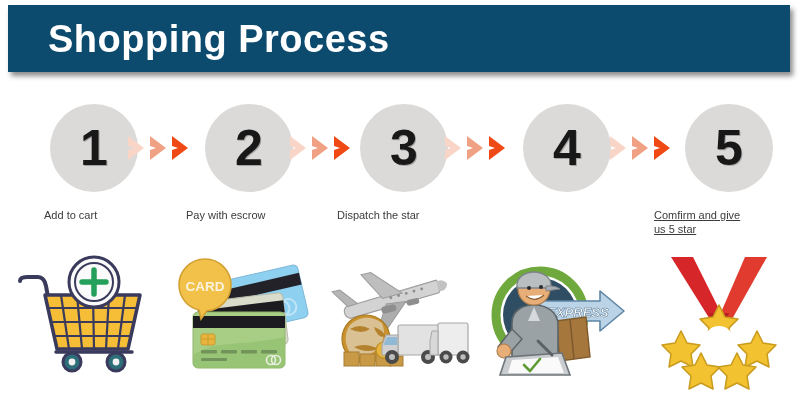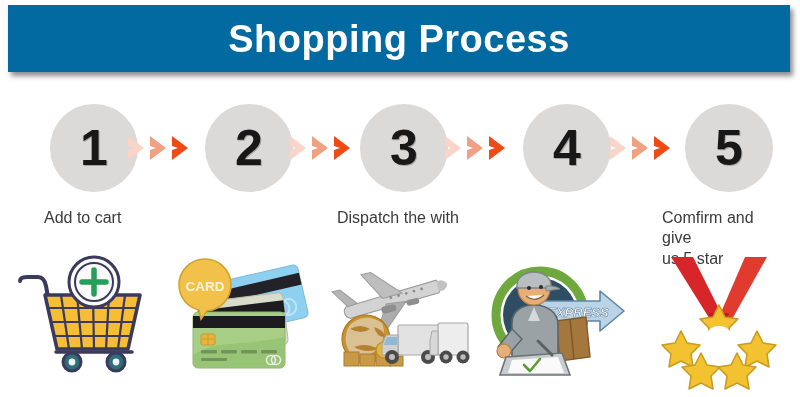--- a/index.html
+++ b/index.html
@@ -20,26 +20,26 @@
   .banner-wrap {
     position: absolute;
     left: 8px;
     top: 5px;
     width: 782px;
     height: 67px;
   }
   .banner {
     width: 100%;
     height: 100%;
-    background: #0369a1;
+    background: #0c4a6e;
     box-shadow: 3px 4px 5px rgba(0,0,0,0.45);
     display: flex;
     align-items: center;
-    justify-content: center;
     box-sizing: border-box;
+    padding-left: 40px;
   }
   .banner-title {
     color: #ffffff;
     font-size: 38px;
     font-weight: bold;
     letter-spacing: 0.5px;
     line-height: 1;
     white-space: nowrap;
     font-family: "Liberation Sans", sans-serif;
   }
@@ -89,31 +89,31 @@
     color: #191818;
     line-height: 1;
     font-family: "Liberation Sans", sans-serif;
     text-shadow: 1px 1px 0 rgba(0,0,0,0.25);
   }
 
   
   .step-label {
     position: absolute;
     top: 113px;
-    font-size: 16px;
+    font-size: 11px;
     color: #3b3b3b;
     line-height: 1.28;
     font-family: "Liberation Sans", sans-serif;
     white-space: pre-line;
   }
   .step-0 .step-label { left: 32px; }
   .step-1 .step-label { left: 21px; }
   .step-2 .step-label { left: 17px; }
   .step-3 .step-label { left: 18px; }
-  .step-4 .step-label { left: 17px; width: 118px; }
+  .step-4 .step-label { left: 9px; width: 118px; text-decoration: underline; }
 
   
   .step-art {
     position: absolute;
     top: 160px;
     width: 160px;
     height: 120px;
   }
 
   
@@ -189,20 +189,21 @@
       <path d="M2 8 L18 20 L2 32 L2 22 L8 20 L2 18 Z" fill="#F8D5C7"></path>
       <path d="M24 8 L40 20 L24 32 L24 22 L30 20 L24 18 Z" fill="#F0A183"></path>
       <path d="M46 8 L62 20 L46 32 L46 22 L52 20 L46 18 Z" fill="#EF4A16"></path>
     </svg>
   </div>
 
   <div class="step step-1">
     <div class="circle">
       <span class="circle-num">2</span>
     </div>
+    <div class="step-label">Pay with escrow</div>
     <div class="step-art">
       <svg width="160" height="120" viewBox="0 0 160 120">
 
         <g transform="rotate(-13 80 60)">
           <rect x="58" y="22" width="84" height="54" rx="5" fill="#8ED0F0" stroke="#7FB9D8" stroke-width="1"></rect>
           <rect x="58" y="31" width="84" height="12" fill="#222228"></rect>
           <circle cx="124" cy="62" r="8" fill="none" stroke="#BFE4F6" stroke-width="2"></circle>
           <circle cx="117" cy="62" r="8" fill="none" stroke="#BFE4F6" stroke-width="2"></circle>
         </g>
 
@@ -239,21 +240,21 @@
       <path d="M2 8 L18 20 L2 32 L2 22 L8 20 L2 18 Z" fill="#F8D5C7"></path>
       <path d="M24 8 L40 20 L24 32 L24 22 L30 20 L24 18 Z" fill="#F0A183"></path>
       <path d="M46 8 L62 20 L46 32 L46 22 L52 20 L46 18 Z" fill="#EF4A16"></path>
     </svg>
   </div>
 
   <div class="step step-2">
     <div class="circle">
       <span class="circle-num">3</span>
     </div>
-    <div class="step-label">Dispatch the with</div>
+    <div class="step-label">Dispatch the star</div>
     <div class="step-art">
       <svg width="160" height="120" viewBox="0 0 160 120">
 
         <g transform="rotate(-13 78 38)">
           <path d="M24 40 L118 34 a9 9 0 0 1 0 13 L26 52 a7 7 0 0 1 -2 -12 Z" fill="#D3D3D3" stroke="#9C9C9C" stroke-width="1.1"></path>
           <path d="M118 36 a7 7 0 0 1 10 4 a7 7 0 0 1 -10 5 Z" fill="#C2C2C2"></path>
           <path d="M62 40 L46 12 L56 12 L82 39 Z" fill="#BEBEBE" stroke="#9C9C9C" stroke-width="1"></path>
           <path d="M64 46 L50 70 L60 70 L84 48 Z" fill="#ADADAD" stroke="#9C9C9C" stroke-width="1"></path>
           <path d="M26 40 L14 22 L22 22 L36 39 Z" fill="#B5B5B5" stroke="#9C9C9C" stroke-width="1"></path>
           <rect x="58" y="48" width="15" height="7" rx="3" fill="#8E8E8E"></rect>

